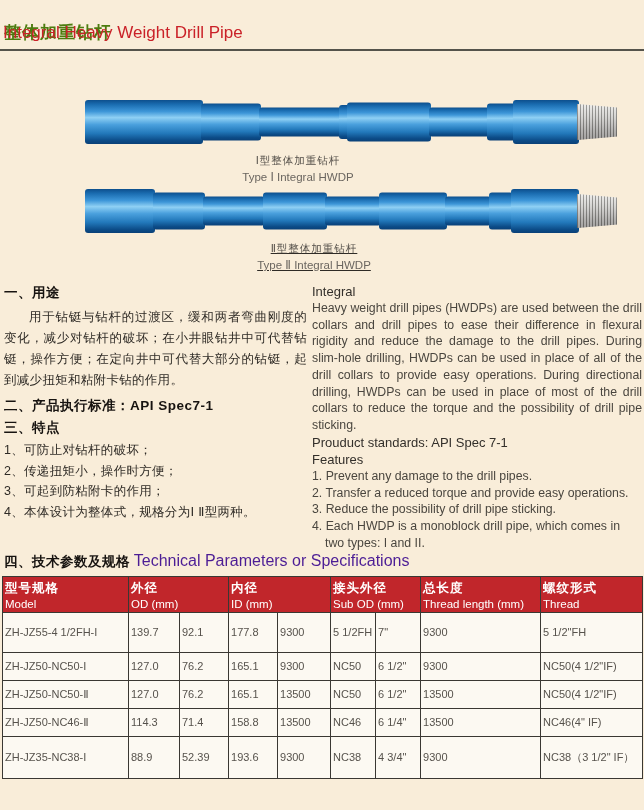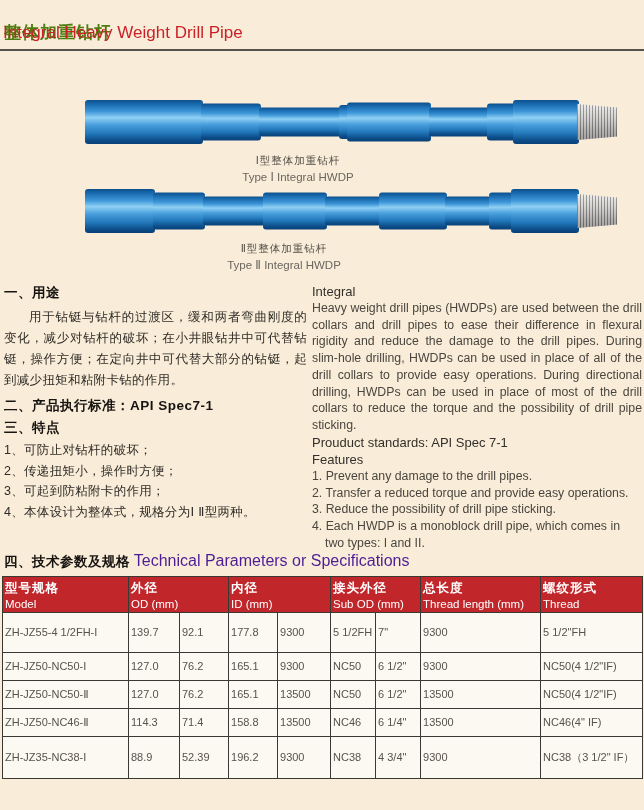--- a/index.html
+++ b/index.html
@@ -85,21 +85,21 @@
     <div class="seg" style="left:68px;width:52px;height:37px;"></div>
     <div class="seg" style="left:118px;width:62px;height:29px;"></div>
     <div class="seg" style="left:178px;width:64px;height:37px;"></div>
     <div class="seg" style="left:240px;width:56px;height:29px;"></div>
     <div class="seg" style="left:294px;width:68px;height:37px;"></div>
     <div class="seg" style="left:360px;width:46px;height:29px;"></div>
     <div class="seg" style="left:404px;width:24px;height:37px;"></div>
     <div class="seg" style="left:426px;width:68px;height:44px;"></div>
     <div class="pin" style="left:492px;width:40px;height:34px;"></div>
   </div>
-  <div class="fig-cap" style="left:154px; top:242px;">
+  <div class="fig-cap" style="left:184px; top:242px;text-decoration:underline;">
     <div class="cap-zh">Ⅱ型整体加重钻杆</div>
     <div class="cap-en">Type Ⅱ  Integral HWDP</div>
   </div>
 
   <div class="col-zh">
     <div class="zh-h">一、用途</div>
     <div class="zh-p" style="margin-top:4px;">用于钻铤与钻杆的过渡区，缓和两者弯曲刚度的变化，减少对钻杆的破坏；在小井眼钻井中可代替钻铤，操作方便；在定向井中可代替大部分的钻铤，起到减少扭矩和粘附卡钻的作用。</div>
     <div class="zh-h" style="margin-top:4px;">二、产品执行标准：API Spec7-1</div>
     <div class="zh-h" style="margin-top:1px;">三、特点</div>
     <div class="zh-li" style="margin-top:2px;">1、可防止对钻杆的破坏；</div>
@@ -204,21 +204,21 @@
       <td>13500</td>
       <td>NC46</td>
       <td>6 1/4"</td>
       <td>13500</td>
       <td>NC46(4" IF)</td>
     </tr>
     <tr style="height:42px;">
       <td>ZH-JZ35-NC38-I</td>
       <td>88.9</td>
       <td>52.39</td>
-      <td>196.2</td>
+      <td>193.6</td>
       <td>9300</td>
       <td>NC38</td>
       <td>4 3/4"</td>
       <td>9300</td>
       <td>NC38（3 1/2" IF）</td>
     </tr>
   </tbody>
     </table>
 
 </div>

